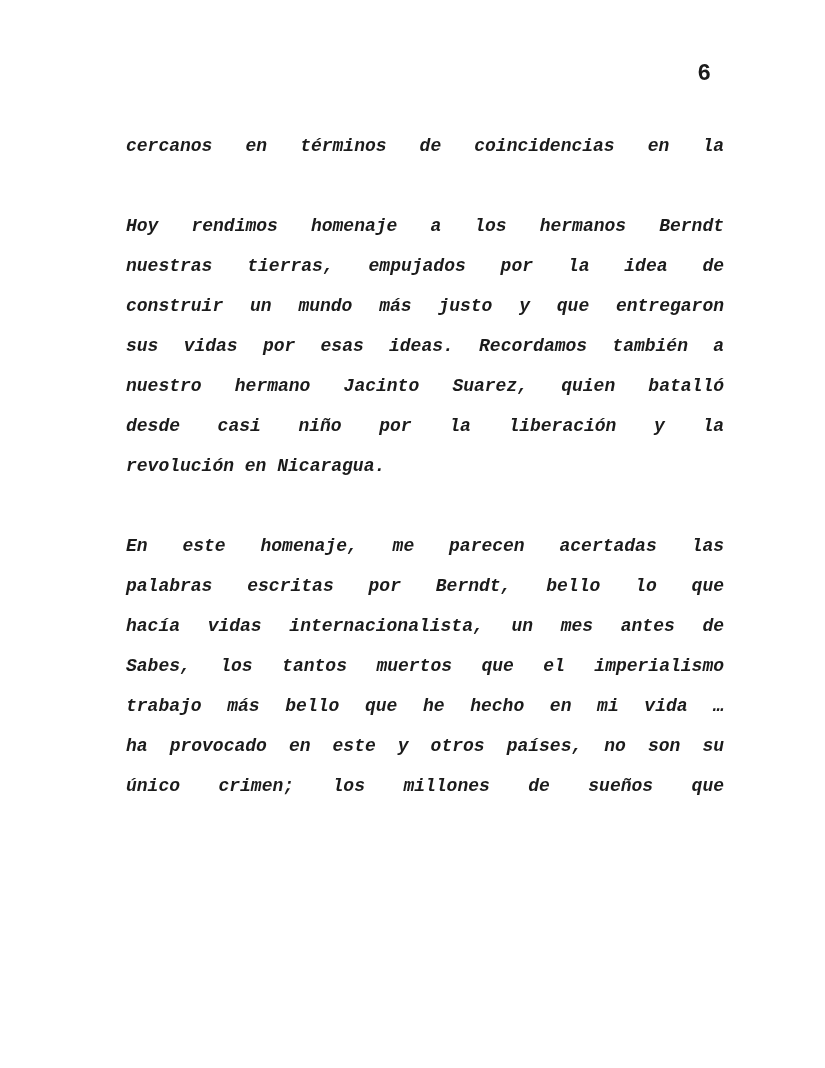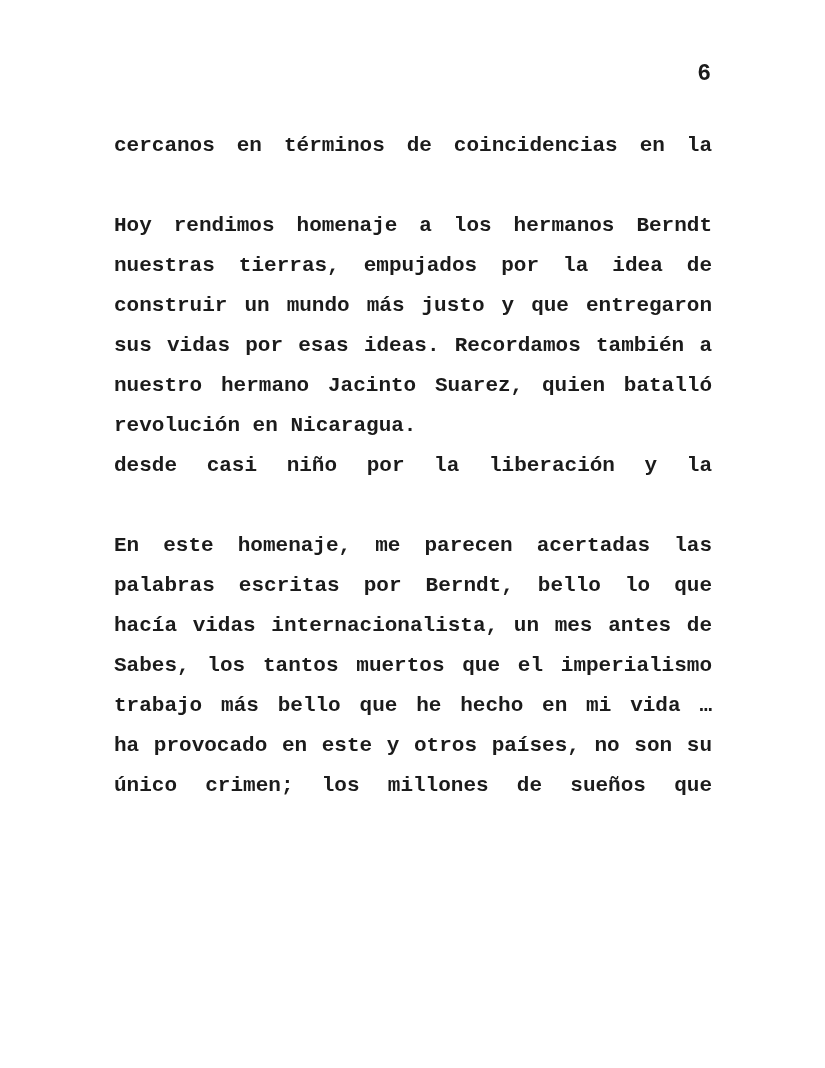--- a/index.html
+++ b/index.html
@@ -28,24 +28,25 @@
     left: 114px;
     width: 598px;
     text-align: right;
     font-size: 23px;
     line-height: 40px;
     letter-spacing: 1px;
   }
   .content {
     position: absolute;
     top: 126px;
-    left: 114px;
+    left: 126px;
     width: 598px;
-    font-size: 21px;
+    font-size: 18px;
     line-height: 40px;
+    font-style: italic;
   }
   .paragraph {
     margin: 0 0 40px 0;
   }
   .text-line {
     text-align: justify;
     text-align-last: justify;
     white-space: nowrap;
     height: 40px;
   }
@@ -61,22 +62,22 @@
   <div class="content">
       <div class="paragraph">
         <div class="text-line">cercanos en términos de coincidencias en la</div>
       </div>
       <div class="paragraph">
         <div class="text-line">Hoy rendimos homenaje a los hermanos Berndt</div>
         <div class="text-line">nuestras tierras, empujados por la idea de</div>
         <div class="text-line">construir un mundo más justo y que entregaron</div>
         <div class="text-line">sus vidas por esas ideas. Recordamos también a</div>
         <div class="text-line">nuestro hermano Jacinto Suarez, quien batalló</div>
+        <div class="text-line">desde casi niño por la liberación y la</div>
         <div class="text-line para-end">revolución en Nicaragua.</div>
-        <div class="text-line">desde casi niño por la liberación y la</div>
       </div>
       <div class="paragraph">
         <div class="text-line">En este homenaje, me parecen acertadas las</div>
         <div class="text-line">palabras escritas por Berndt, bello lo que</div>
         <div class="text-line">hacía vidas internacionalista, un mes antes de</div>
         <div class="text-line">Sabes, los tantos muertos que el imperialismo</div>
         <div class="text-line">trabajo más bello que he hecho en mi vida …</div>
         <div class="text-line">ha provocado en este y otros países, no son su</div>
         <div class="text-line">único crimen; los millones de sueños que</div>
       </div>

